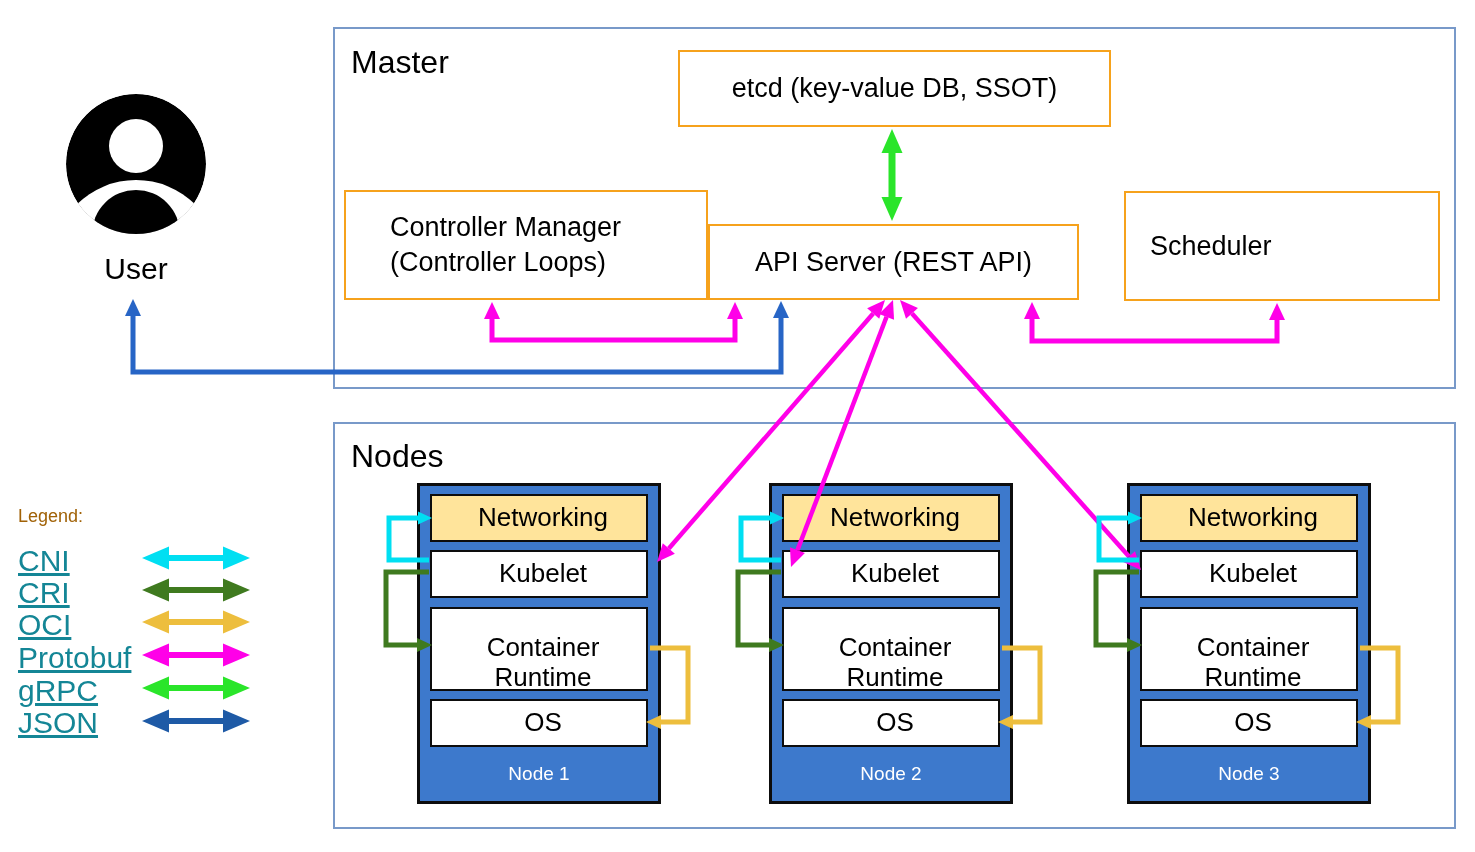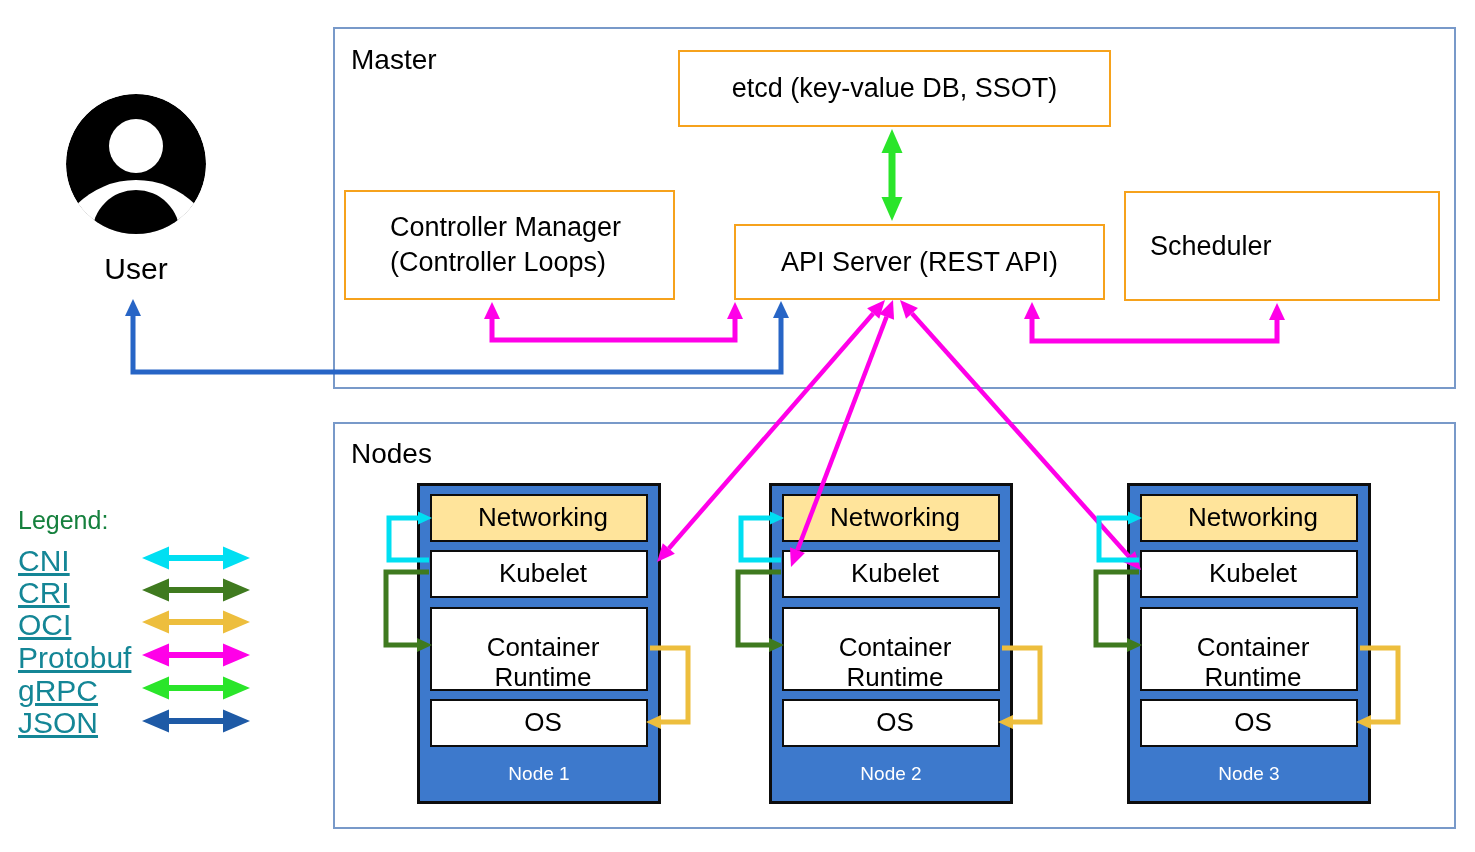--- a/index.html
+++ b/index.html
@@ -10,21 +10,21 @@
     color:#000;
   }
   .abs{position:absolute;}
   
   .frame{
     position:absolute;box-sizing:border-box;
     border:2px solid var(--container-border,#7899C9);
     background:#fff;
   }
   .frame-label{
-    position:absolute;font-size:28px;color:#000;white-space:nowrap;
+    position:absolute;font-size:32px;color:#000;white-space:nowrap;
   }
   
   .obox{
     position:absolute;box-sizing:border-box;
     border:2px solid var(--component-border,#F6A21C);
     background:#fff;
     display:flex;align-items:center;
     font-size:27px;line-height:1.28;
   }
   .obox.centered{justify-content:center;text-align:center;}
@@ -50,21 +50,21 @@
   .layer.l-networking{height:48px;margin-top:8px;background:var(--networking-fill,#FFE49B);}
   .layer.l-kubelet{height:48px;margin-top:8px;}
   .layer.l-runtime{height:84px;margin-top:9px;}
   .layer.l-runtime span{display:block;max-width:160px;margin-top:28px;}
   .layer.l-os{height:48px;margin-top:8px;}
   .node-title{
     position:absolute;left:0;right:0;bottom:16px;
     text-align:center;color:#fff;font-size:19px;
   }
   
-  .legend-title{position:absolute;font-size:25px;color:#15803d;}
+  .legend-title{position:absolute;font-size:18px;color:#a16207;}
   .legend-item{
     position:absolute;font-size:30px;
     color:var(--link,#148696);text-decoration:underline;
     cursor:pointer;white-space:nowrap;
   }
   
   #overlay{
     position:absolute;left:0;top:0;width:1475px;height:852px;
     z-index:10;pointer-events:none;
   }
@@ -72,28 +72,28 @@
 </head>
 <body>
 
 <div class="frame" style="left:333px;top:27px;width:1123px;height:362px;"></div>
 <div class="frame-label" style="left:351px;top:44px;">Master</div>
 
 <div class="obox centered" style="left:678px;top:50px;width:433px;height:77px;">
   <span>etcd (key-value DB, SSOT)</span>
 </div>
 
-<div class="obox lefted" style="left:344px;top:190px;width:331px;height:110px;padding-left:44px;">
+<div class="obox lefted" style="left:344px;top:190px;width:364px;height:110px;padding-left:44px;">
   <span>
     <span>Controller Manager</span><br>
     <span>(Controller Loops)</span>
   </span>
 </div>
 
-<div class="obox centered" style="left:708px;top:224px;width:371px;height:76px;margin-left:26px;">
+<div class="obox centered" style="left:708px;top:224px;width:371px;height:76px;">
   <span>API Server (REST API)</span>
 </div>
 
 <div class="obox lefted" style="left:1124px;top:191px;width:316px;height:110px;">
   <span>
     <span>Scheduler</span><br>
   </span>
 </div>
 
 <svg class="abs" style="left:66px;top:94px;" width="140" height="140" viewBox="0 0 140 140">

